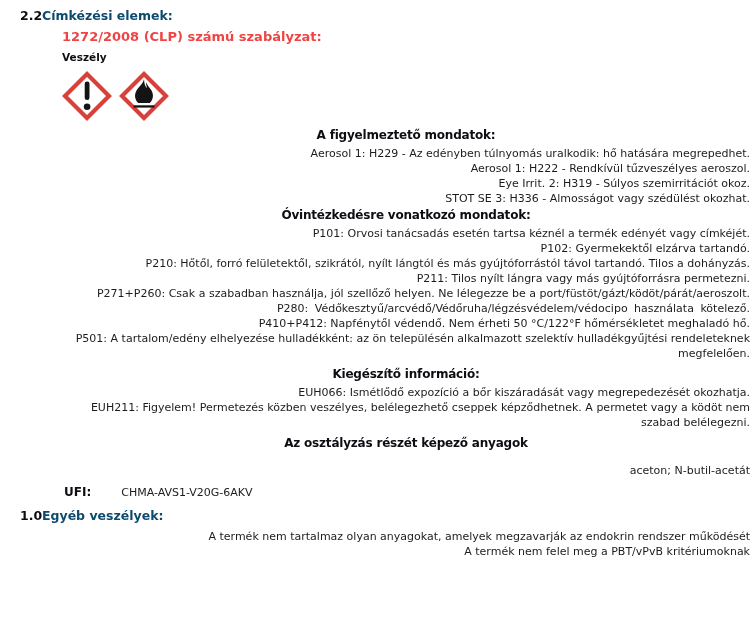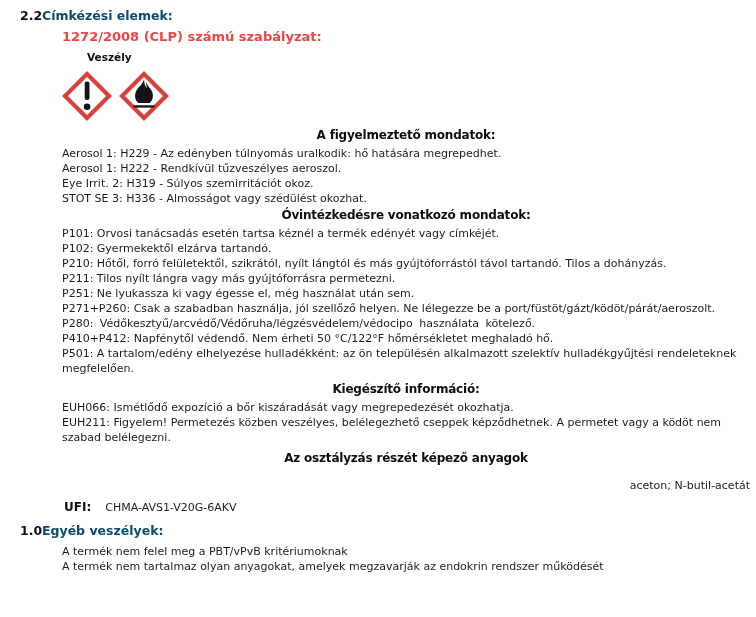--- a/index.html
+++ b/index.html
@@ -15,29 +15,29 @@
     overflow:hidden;
   }
   .sec-row{display:flex;margin-bottom:6px;}
   .sec-num{
     width:42px;padding-left:20px;box-sizing:border-box;
     font-weight:bold;font-size:12.5px;color:#0d0d12;flex:0 0 42px;
   }
   .sec-title{font-weight:bold;font-size:12.5px;color:#0c4a6e;}
   .content{margin-left:62px;margin-right:6px;}
   .h-reg{font-weight:bold;font-size:13px;color:#ef4444;margin:4px 0 6px 0;}
-  .signal{font-weight:bold;font-size:10.5px;color:#0d0d12;margin-bottom:6px;margin-left:25px;}
+  .signal{font-weight:bold;font-size:10.5px;color:#0d0d12;margin-bottom:6px;}
   .pictos{display:flex;gap:7px;margin-bottom:7px;}
   .picto{width:50px;height:50px;display:block;}
   .h2{font-weight:bold;font-size:12px;color:#0d0d12;margin:2px 0 3px 0;letter-spacing:-0.2px;text-align:center;}
   .h2.mt{margin-top:6px;}
-  .line{margin:0;}
+  .line{margin:0;text-align:right;}
   .line.spread{word-spacing:3px;}
   .substances{margin-top:12px;padding-left:6px;margin-bottom:7px;text-align:right;}
-  .ufi-row{display:flex;align-items:baseline;padding-left:2px;margin-bottom:8px;}
+  .ufi-row{display:flex;align-items:baseline;padding-left:2px;margin-bottom:8px;gap:16px;}
   .ufi-label{font-weight:bold;font-size:12px;color:#0d0d12;margin-right:14px;}
   .other-lines{margin-top:4px;}
 </style>
 </head>
 <body>
 
 <div class="page">
 
   <div class="sec-row">
     <span class="sec-num">2.2</span>
@@ -71,21 +71,20 @@
     <p class="line">Aerosol 1: H229 - Az edényben túlnyomás uralkodik: hő hatására megrepedhet.</p>
     <p class="line">Aerosol 1: H222 - Rendkívül tűzveszélyes aeroszol.</p>
     <p class="line">Eye Irrit. 2: H319 - Súlyos szemirritációt okoz.</p>
     <p class="line">STOT SE 3: H336 - Almosságot vagy szédülést okozhat.</p>
 
     <div class="h2">Óvintézkedésre vonatkozó mondatok:</div>
     <p class="line">P101: Orvosi tanácsadás esetén tartsa kéznél a termék edényét vagy címkéjét.</p>
     <p class="line">P102: Gyermekektől elzárva tartandó.</p>
     <p class="line">P210: Hőtől, forró felületektől, szikrától, nyílt lángtól és más gyújtóforrástól távol tartandó. Tilos a dohányzás.</p>
     <p class="line">P211: Tilos nyílt lángra vagy más gyújtóforrásra permetezni.</p>
-    <p class="line">P251: Ne lyukassza ki vagy égesse el, még használat után sem.</p>
     <p class="line">P271+P260: Csak a szabadban használja, jól szellőző helyen. Ne lélegezze be a port/füstöt/gázt/ködöt/párát/aeroszolt.</p>
     <p class="line spread">P280: Védőkesztyű/arcvédő/Védőruha/légzésvédelem/védocipo használata kötelező.</p>
     <p class="line">P410+P412: Napfénytől védendő. Nem érheti 50 °C/122°F hőmérsékletet meghaladó hő.</p>
     <p class="line">P501: A tartalom/edény elhelyezése hulladékként: az ön településén alkalmazott szelektív hulladékgyűjtési rendeleteknek megfelelően.</p>
 
     <div class="h2 mt">Kiegészítő  információ:</div>
     <p class="line">EUH066: Ismétlődő expozíció a bőr kiszáradását vagy megrepedezését okozhatja.</p>
     <p class="line">EUH211: Figyelem! Permetezés közben veszélyes, belélegezhető cseppek képződhetnek. A permetet vagy a ködöt nem szabad belélegezni.</p>
 
     <div class="h2 mt">Az osztályzás részét képező anyagok</div>
@@ -97,17 +96,17 @@
       <span class="ufi-value">CHMA-AVS1-V20G-6AKV</span>
     </div>
   </div>
 
   <div class="sec-row">
     <span class="sec-num">1.0</span>
     <span class="sec-title">Egyéb veszélyek:</span>
   </div>
 
   <div class="content other-lines">
+    <p class="line">A termék nem tartalmaz olyan anyagokat, amelyek megzavarják az endokrin rendszer működését</p>
     <p class="line">A termék nem felel meg a PBT/vPvB kritériumoknak</p>
-    <p class="line">A termék nem tartalmaz olyan anyagokat, amelyek megzavarják az endokrin rendszer működését</p>
   </div>
 
 </div>
 
 </body></html>

